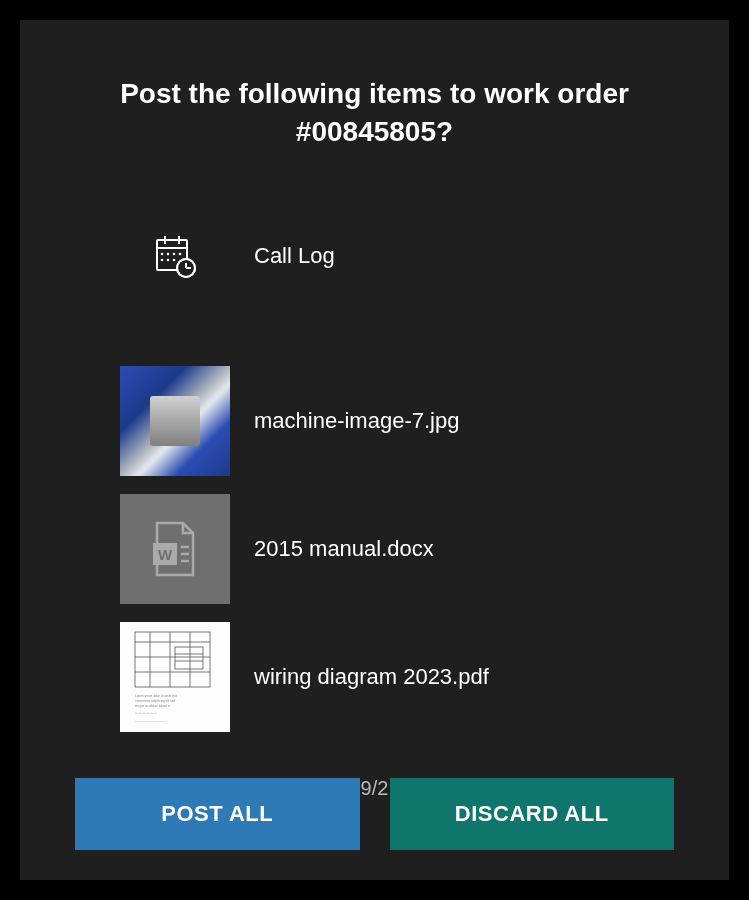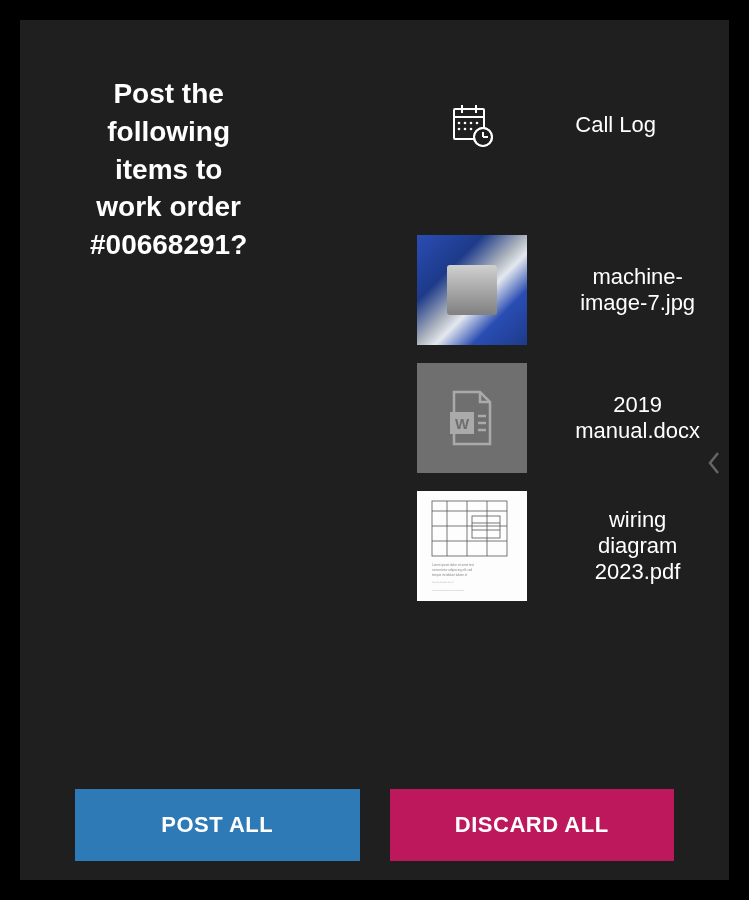--- a/index.html
+++ b/index.html
@@ -12,36 +12,37 @@
     }
     .dialog {
       position: absolute;
       left: 20px;
       top: 20px;
       width: 709px;
       height: 860px;
       background: #1f1f1f;
       color: #fff;
       display: flex;
+      flex-direction: column;
     }
     .title {
       text-align: center;
       font-size: 28px;
       font-weight: 600;
       line-height: 1.35;
       padding: 55px 70px 0 70px;
     }
     .items {
       margin-top: 50px;
       padding-left: 100px;
     }
     .item-row {
       display: flex;
       align-items: center;
-      gap: 48px;
+      gap: 24px;
       margin-bottom: 18px;
       text-align: center;
     }
     .item-row.first { margin-bottom: 55px; }
     .icon-slot {
       width: 110px;
       height: 110px;
       display: flex;
       align-items: center;
       justify-content: center;
@@ -93,49 +94,49 @@
       height: 28px;
       display: flex;
       align-items: center;
       justify-content: center;
       cursor: pointer;
       color: #aaa;
     }
     .pager-btn.disabled { color: #666; }
     .buttons {
       position: absolute;
-      bottom: 19px;
+      bottom: 30px;
       left: 55px;
       right: 55px;
       display: flex;
       gap: 30px;
     }
     .btn {
       flex: 1;
       height: 72px;
       display: flex;
       align-items: center;
       justify-content: center;
       font-size: 22px;
       font-weight: 700;
       letter-spacing: 0.5px;
       cursor: pointer;
       user-select: none;
     }
     .btn-primary { background: #2d7ab6; color: #fff; }
-    .btn-secondary { background: #be185d; color: #fff; }
+    .btn-secondary { background: #0f766e; color: #fff; }
   </style>
 </head>
 <body>
 
 <div class="dialog">
 
   <div class="title">
     <span>Post the following items to work order</span><br>
-    <span>#00668291?</span>
+    <span>#00845805?</span>
   </div>
 
   <div class="items">
 
     <div class="item-row first">
       <div class="icon-slot call-log-icon-slot">
         <svg width="44" height="44" viewBox="0 0 44 44" stroke="#fff" fill="none" stroke-width="2">
           <rect x="4" y="6" width="30" height="30" rx="1"></rect>
           <line x1="4" y1="14" x2="34" y2="14"></line>
           <line x1="12" y1="2" x2="12" y2="10"></line>
@@ -166,21 +167,21 @@
         <svg width="48" height="56" viewBox="0 0 48 56">
           <path d="M6 2 L32 2 L42 12 L42 54 L6 54 Z" fill="none" stroke="#aaa" stroke-width="2.5"></path>
           <path d="M32 2 L32 12 L42 12" fill="none" stroke="#aaa" stroke-width="2.5"></path>
           <rect x="2" y="22" width="24" height="22" fill="#aaa"></rect>
           <text x="14" y="39" font-family="Arial" font-size="15" font-weight="bold" fill="#6f6f6f" text-anchor="middle">W</text>
           <line x1="30" y1="26" x2="38" y2="26" stroke="#aaa" stroke-width="2.5"></line>
           <line x1="30" y1="33" x2="38" y2="33" stroke="#aaa" stroke-width="2.5"></line>
           <line x1="30" y1="40" x2="38" y2="40" stroke="#aaa" stroke-width="2.5"></line>
         </svg>
       </div>
-      <div class="item-label">2019 manual.docx</div>
+      <div class="item-label">2015 manual.docx</div>
     </div>
 
     <div class="item-row">
       <div class="thumb diagram-thumb">
         <svg class="diagram-svg" viewBox="0 0 110 110">
           <rect x="0" y="0" width="110" height="110" fill="#fdfdfd"></rect>
           <g stroke="#555" stroke-width="0.8" fill="none">
             <rect x="15" y="10" width="75" height="55"></rect>
             <line x1="15" y1="20" x2="90" y2="20"></line>
             <line x1="15" y1="35" x2="90" y2="35"></line>

